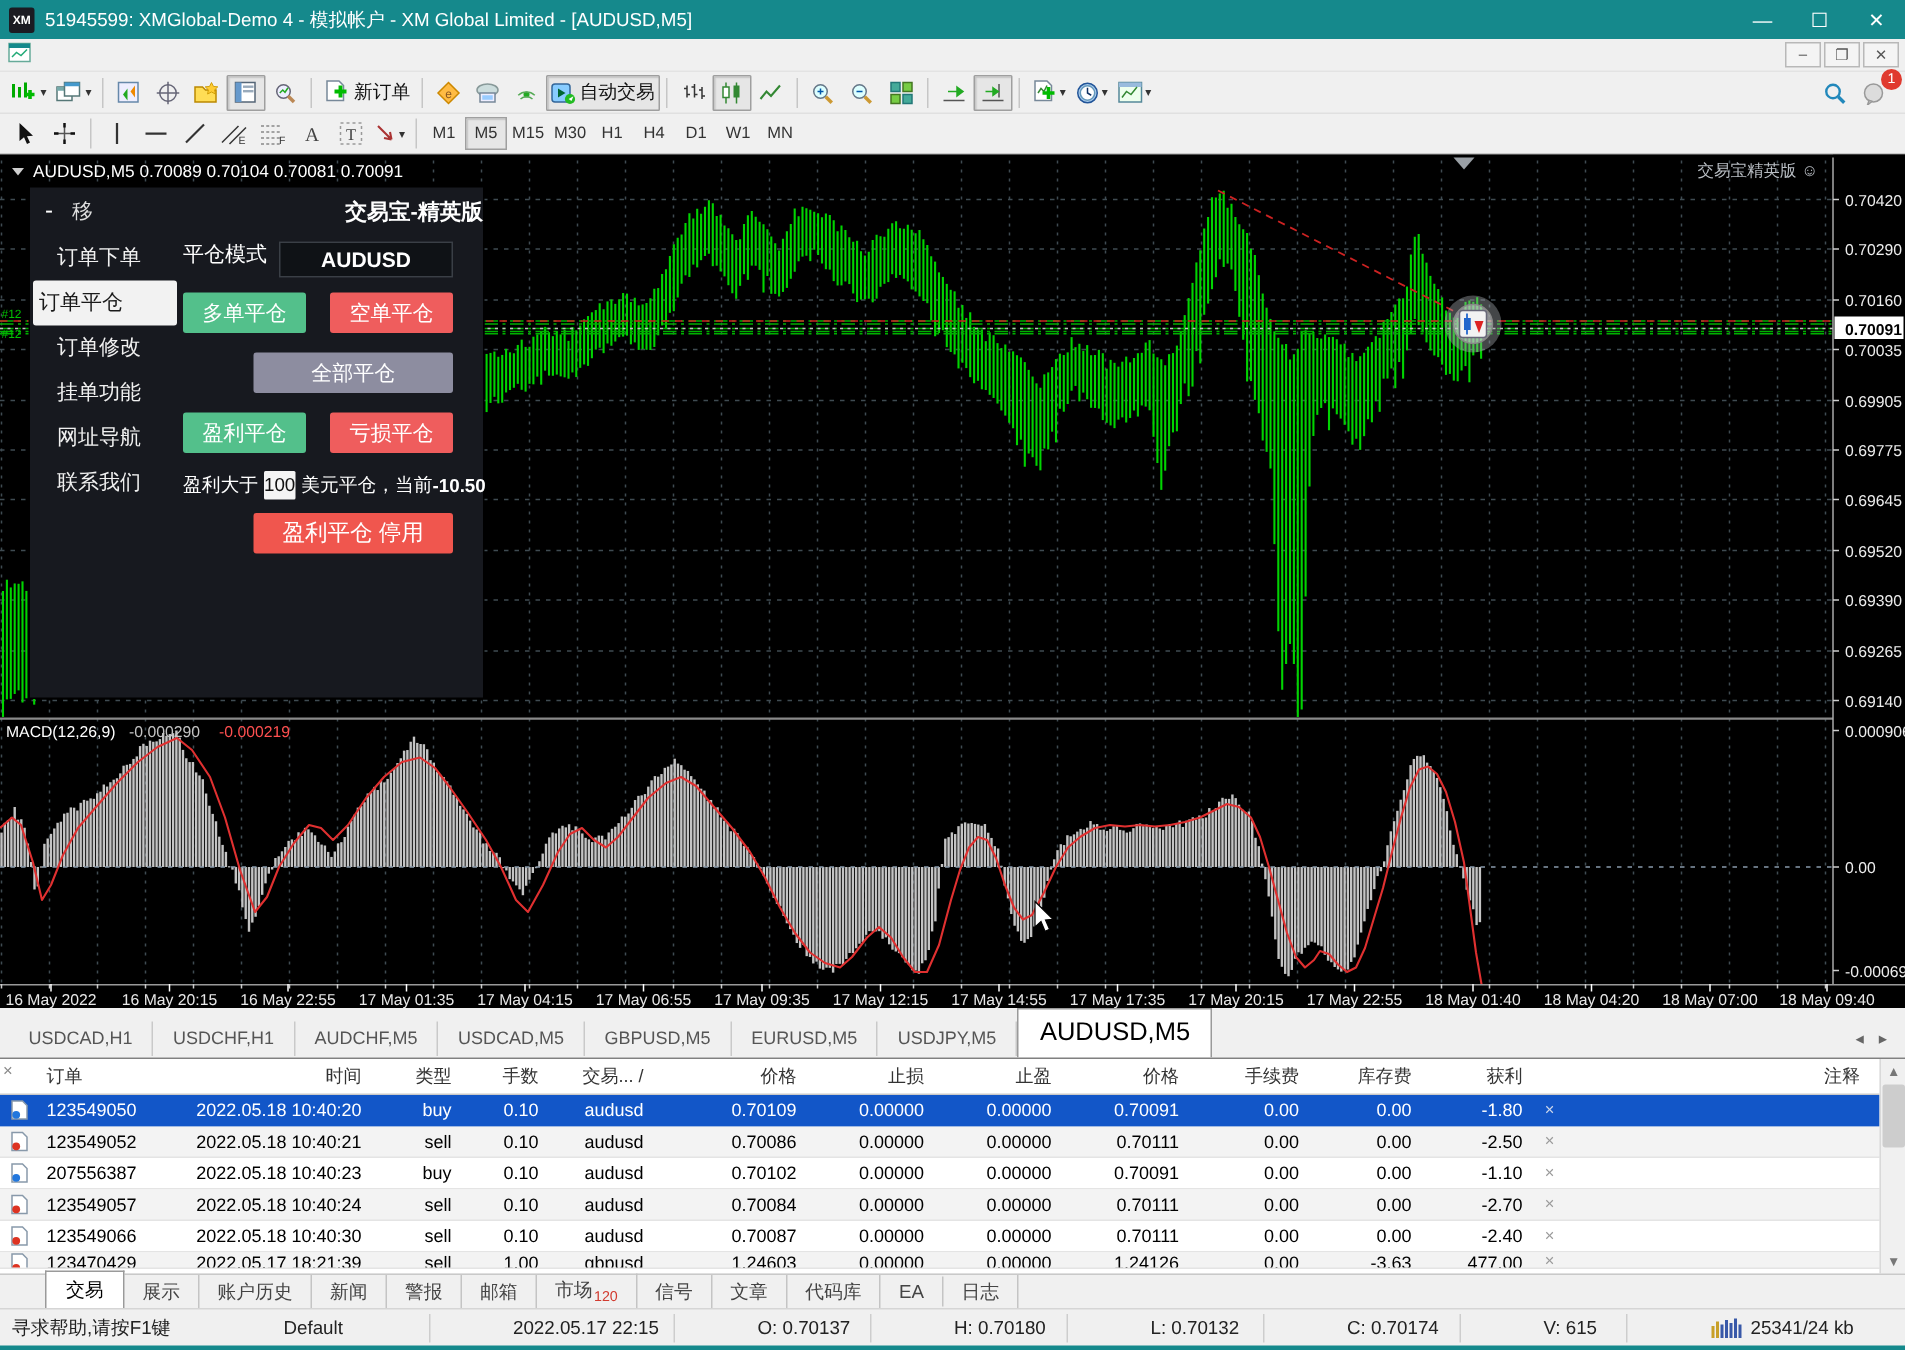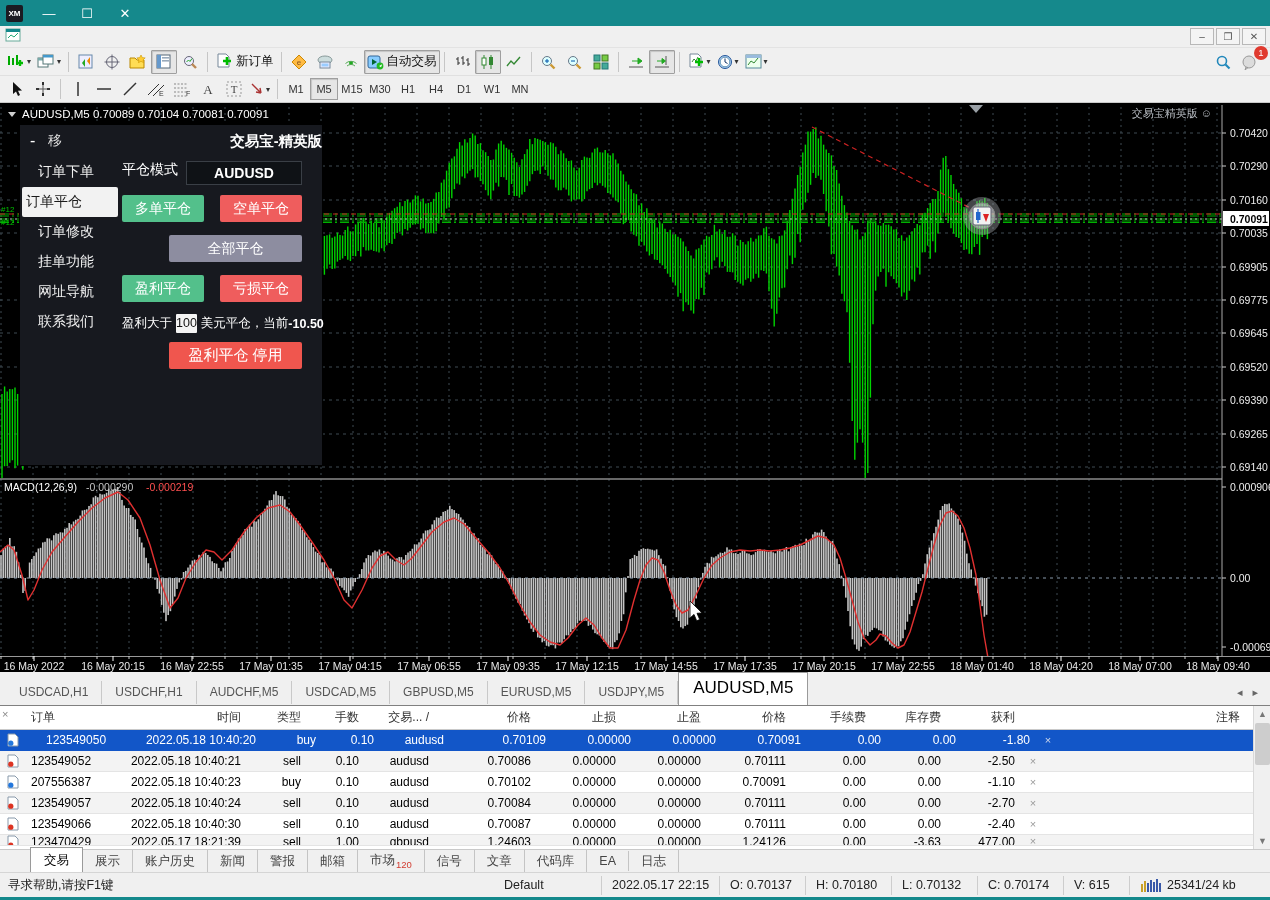--- a/index.html
+++ b/index.html
@@ -94,32 +94,33 @@
   #sthumb { position:absolute; left:1px; top:17px; width:15px; height:42px; background:#cdcdcd; border-radius:2px; }
   
   #bottom-tabs { position:absolute; left:0; top:849px; width:1270px; height:23px; background:#f0f0f0;
     display:flex; align-items:center; padding-left:30px; border-top:1px solid #c9c9c9; }
   .btab { padding:3px 12px; color:#444; font-size:12.5px; border-right:1px solid #c4c4c4; position:relative; }
   .btab.active { background:#fff; border:1px solid #9a9a9a; border-bottom:1px solid #fff; color:#000; margin-top:-2px; padding:4px 13px; }
   .btab .sub-badge { color:#d23b2f; font-size:9.5px; vertical-align:sub; margin-left:1px; }
   #btabs-corner { position:absolute; left:2px; top:851px; width:26px; height:20px; color:#999; }
   
   #statusbar { position:absolute; left:0; top:872px; width:1270px; height:25px; background:#f0f0f0;
-    display:flex; align-items:center; border-top:1px solid #d5d5d5; font-size:12.5px; color:#222; }
+    display:flex; align-items:center; border-top:1px solid #d5d5d5; font-size:12.5px; color:#222;gap:45px; }
   #statusbar .cell { padding:0 10px; border-right:1px solid #cdcdcd; height:19px; display:flex; align-items:center; white-space:nowrap; }
   #status-help { flex:1; border-right:none !important; padding-left:8px !important; }
   #net-cell { border-right:none !important; }
   #bottom-frame { position:absolute; left:0; top:897px; width:1270px; height:3px; background:#15898c; }
   svg text { user-select:none; }
 </style>
 </head>
 <body>
 
 <div id="titlebar">
   <div class="logo">XM</div>
+  <div class="t-title">51945599: XMGlobal-Demo 4 - 模拟帐户 - XM Global Limited - [AUDUSD,M5]</div>
   <div class="win-btn">—</div>
   <div class="win-btn">☐</div>
   <div class="win-btn">✕</div>
 </div>
 
 <div id="menubar">
   <span class="doc-icon">
     <svg width="16" height="14">
         <rect x="1" y="1" width="14" height="12" fill="#fff" stroke="#6a9"></rect>
         <rect x="1" y="1" width="14" height="3" fill="#15898c"></rect>
@@ -1501,21 +1502,21 @@
       <span class="oc" style="flex: 1 1 0%; padding-right: 30px;">注释</span>
     </div>
   <div id="obody">
       <div class="orow selected">
         <span class="oc oc-icon">
           <svg width="12" height="14">
             <path d="M1,1 h7 l3,3 v9 h-10 z" fill="#fff" stroke="#8899aa"></path>
             <circle cx="3.8" cy="10.2" r="2.6" fill="#2277dd"></circle>
           </svg>
         </span>
-        <span class="oc left" style="width: 88px; margin-left: 15px;">123549050</span>
+        <span class="oc left" style="width: 88px;">123549050</span>
         <span class="oc" style="width: 132px;">2022.05.18 10:40:20</span>
         <span class="oc" style="width: 60px;">buy</span>
         <span class="oc" style="width: 58px;">0.10</span>
         <span class="oc" style="width: 70px;">audusd</span>
         <span class="oc" style="width: 102px;">0.70109</span>
         <span class="oc" style="width: 85px;">0.00000</span>
         <span class="oc" style="width: 85px;">0.00000</span>
         <span class="oc" style="width: 85px;">0.70091</span>
         <span class="oc" style="width: 80px;">0.00</span>
         <span class="oc" style="width: 75px;">0.00</span>

